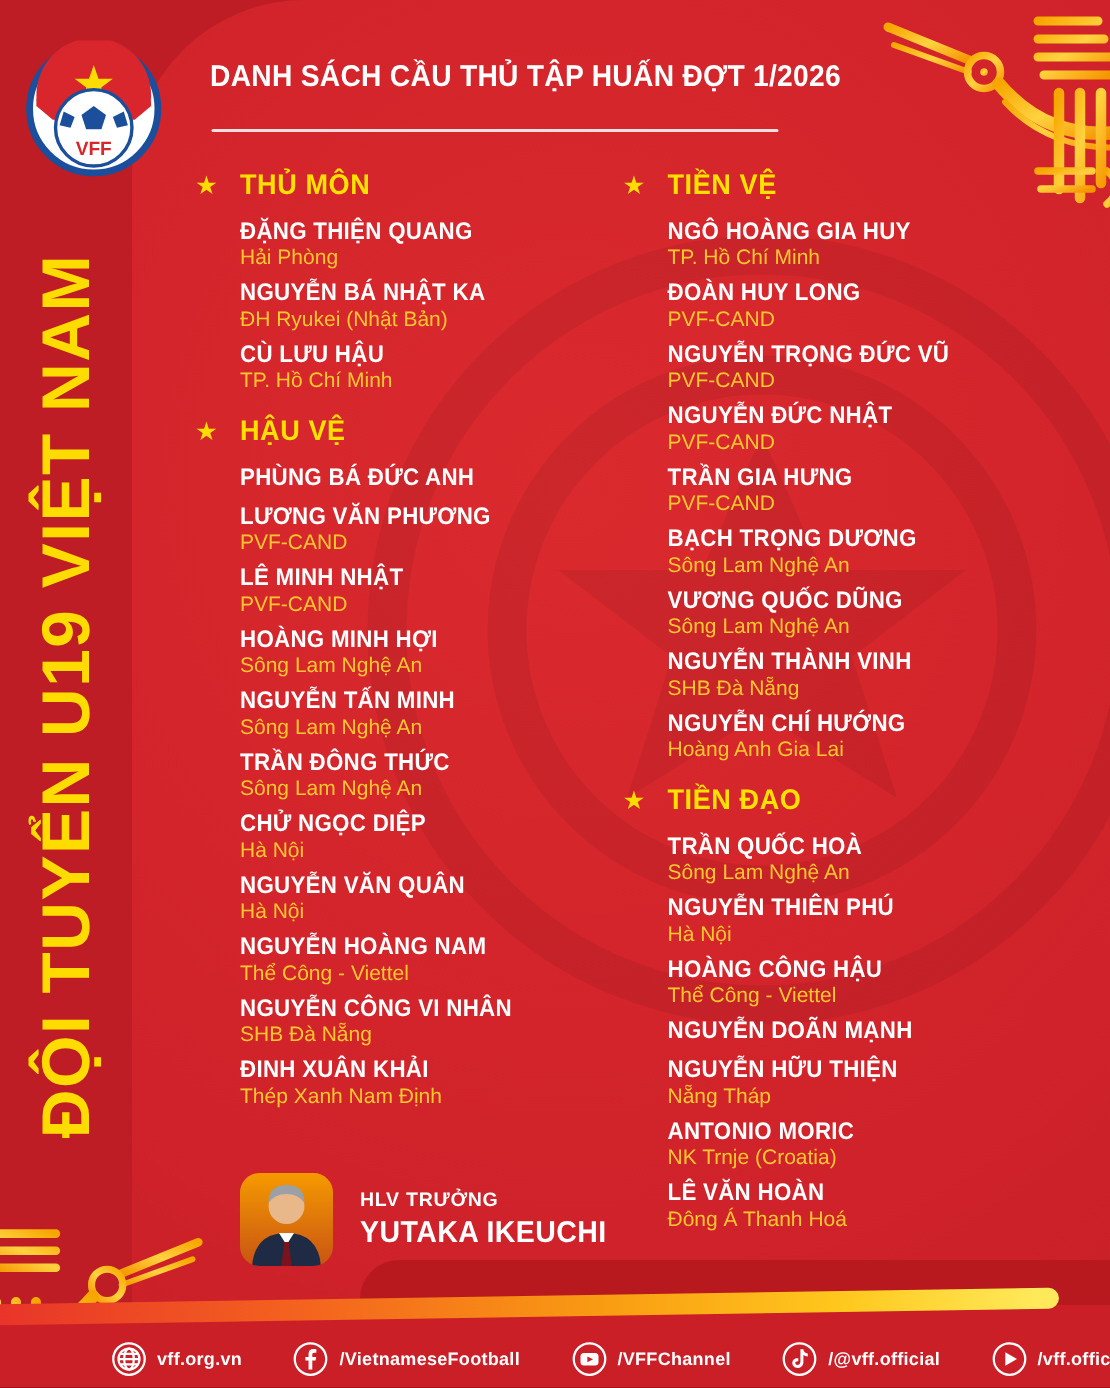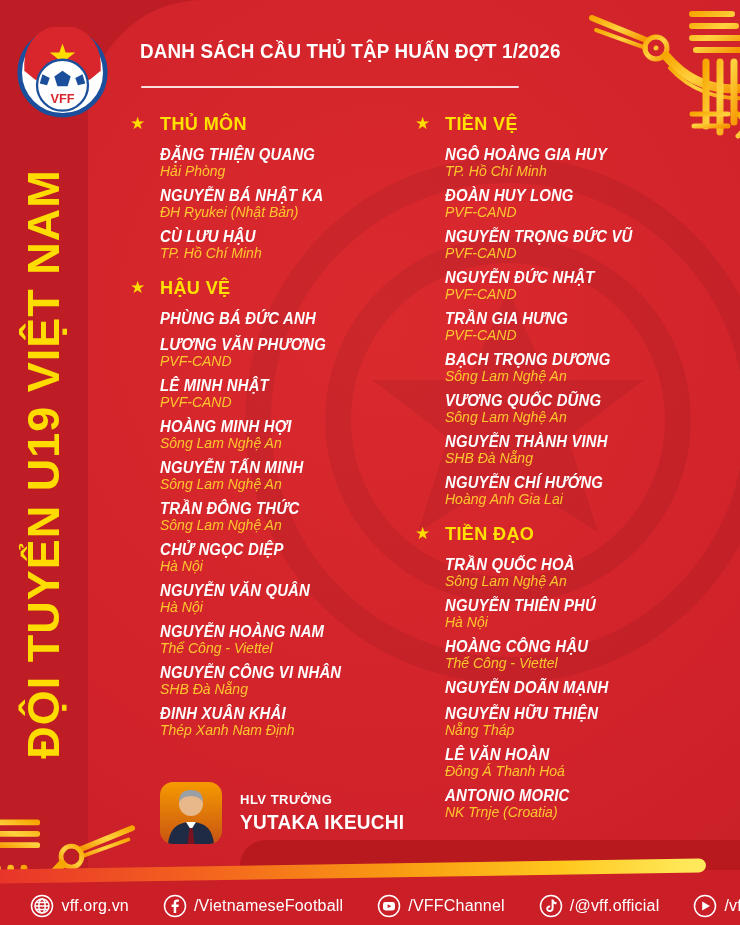--- a/index.html
+++ b/index.html
@@ -41,21 +41,21 @@
   .col{position:absolute; top:112px;}
   .col-left{left:130px; width:286px;}
   .col-right{left:415px; width:310px;}
   .group + .group{margin-top:16px;}
   .group-header{display:flex; align-items:center; margin-bottom:10px; height:24px;}
   .star{color:#FFDC00; font-size:17px; width:30px; line-height:24px;}
   .group-title{
     margin:0; color:#FFE100; font-size:19px; font-weight:bold; letter-spacing:.4px;
     line-height:24px; white-space:nowrap; transform:scaleX(.95); transform-origin:0 50%;
   }
-  .players{padding-left:30px;font-style:italic;}
+  .players{padding-left:30px;}
   .player{margin-bottom:9px;}
   .player-name{
     color:#FFFFFF; font-size:16px; font-weight:bold; letter-spacing:.2px; line-height:17px;
     white-space:nowrap; transform:scaleX(.93); transform-origin:0 50%;
   }
   .player-club{color:#FFC72E; font-size:14px; line-height:13px; margin-top:2px; white-space:nowrap;}
   
   .coach{position:absolute; left:160px; top:782px; display:flex; align-items:center; gap:18px; z-index:3;}
   .coach-photo{width:62px; height:62px; border-radius:13px; overflow:hidden;
     background:linear-gradient(180deg,#F59A00,#C85413);}
@@ -68,21 +68,21 @@
   .footer-bg{position:absolute; left:0; right:0; top:870px; bottom:0; background:#CB1F28; z-index:2;}
   .stripe{position:absolute; left:-8px; top:864px; width:714px; height:14px; z-index:4;
     transform:rotate(-0.9deg);
     background:linear-gradient(90deg,#E8332A 0%,#F4641E 30%,#F99D12 58%,#FFC81E 80%,#FFE95A 98%);
     border-radius:0 10px 10px 0;}
   .footer-links{
     position:absolute; left:88px; right:0; top:888px; height:36px; z-index:5;
     display:flex; align-items:center; justify-content:center; gap:34px;
   }
   .footer-link{display:flex; align-items:center; gap:7px; color:#fff; cursor:pointer;}
-  .footer-link .label{font-size:16px; font-weight:normal; letter-spacing:.2px;}
+  .footer-link .label{font-size:12px; font-weight:bold; letter-spacing:.2px;}
   .icon-circle{width:24px; height:24px; flex:0 0 auto;}
 </style>
 </head>
 <body>
 
 <div class="poster">
 
   <div class="main-panel">
     <svg class="watermark" width="560" height="620" viewBox="0 0 560 620">
       <g fill="none" stroke="#000" stroke-width="26">
@@ -314,27 +314,27 @@
           <div class="player">
             <div class="player-name">NGUYỄN DOÃN MẠNH</div>
           </div>
 
           <div class="player">
             <div class="player-name">NGUYỄN HỮU THIỆN</div>
             <div class="player-club">Nẵng Tháp</div>
           </div>
 
           <div class="player">
+            <div class="player-name">ANTONIO MORIC</div>
+            <div class="player-club">NK Trnje (Croatia)</div>
+          </div>
+
+          <div class="player">
             <div class="player-name">LÊ VĂN HOÀN</div>
             <div class="player-club">Đông Á Thanh Hoá</div>
-          </div>
-
-          <div class="player">
-            <div class="player-name">ANTONIO MORIC</div>
-            <div class="player-club">NK Trnje (Croatia)</div>
           </div>
         </div>
     </section>
   </div>
 
   <div class="coach">
     <div class="coach-photo">
       <svg width="62" height="62" viewBox="0 0 62 62">
         <rect width="62" height="62" fill="none"></rect>
         <circle cx="31" cy="22" r="12" fill="#E8B88A"></circle>

